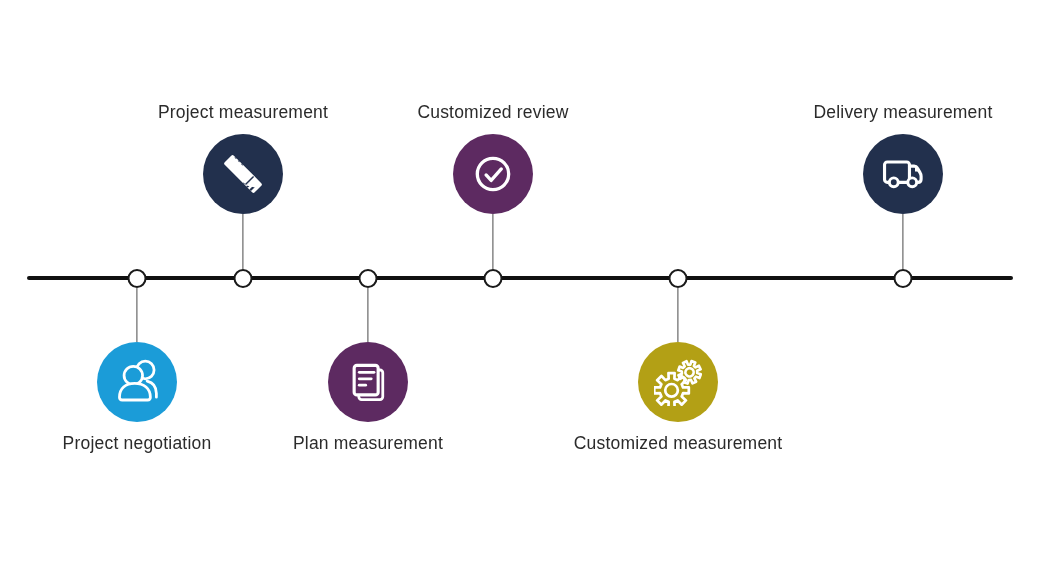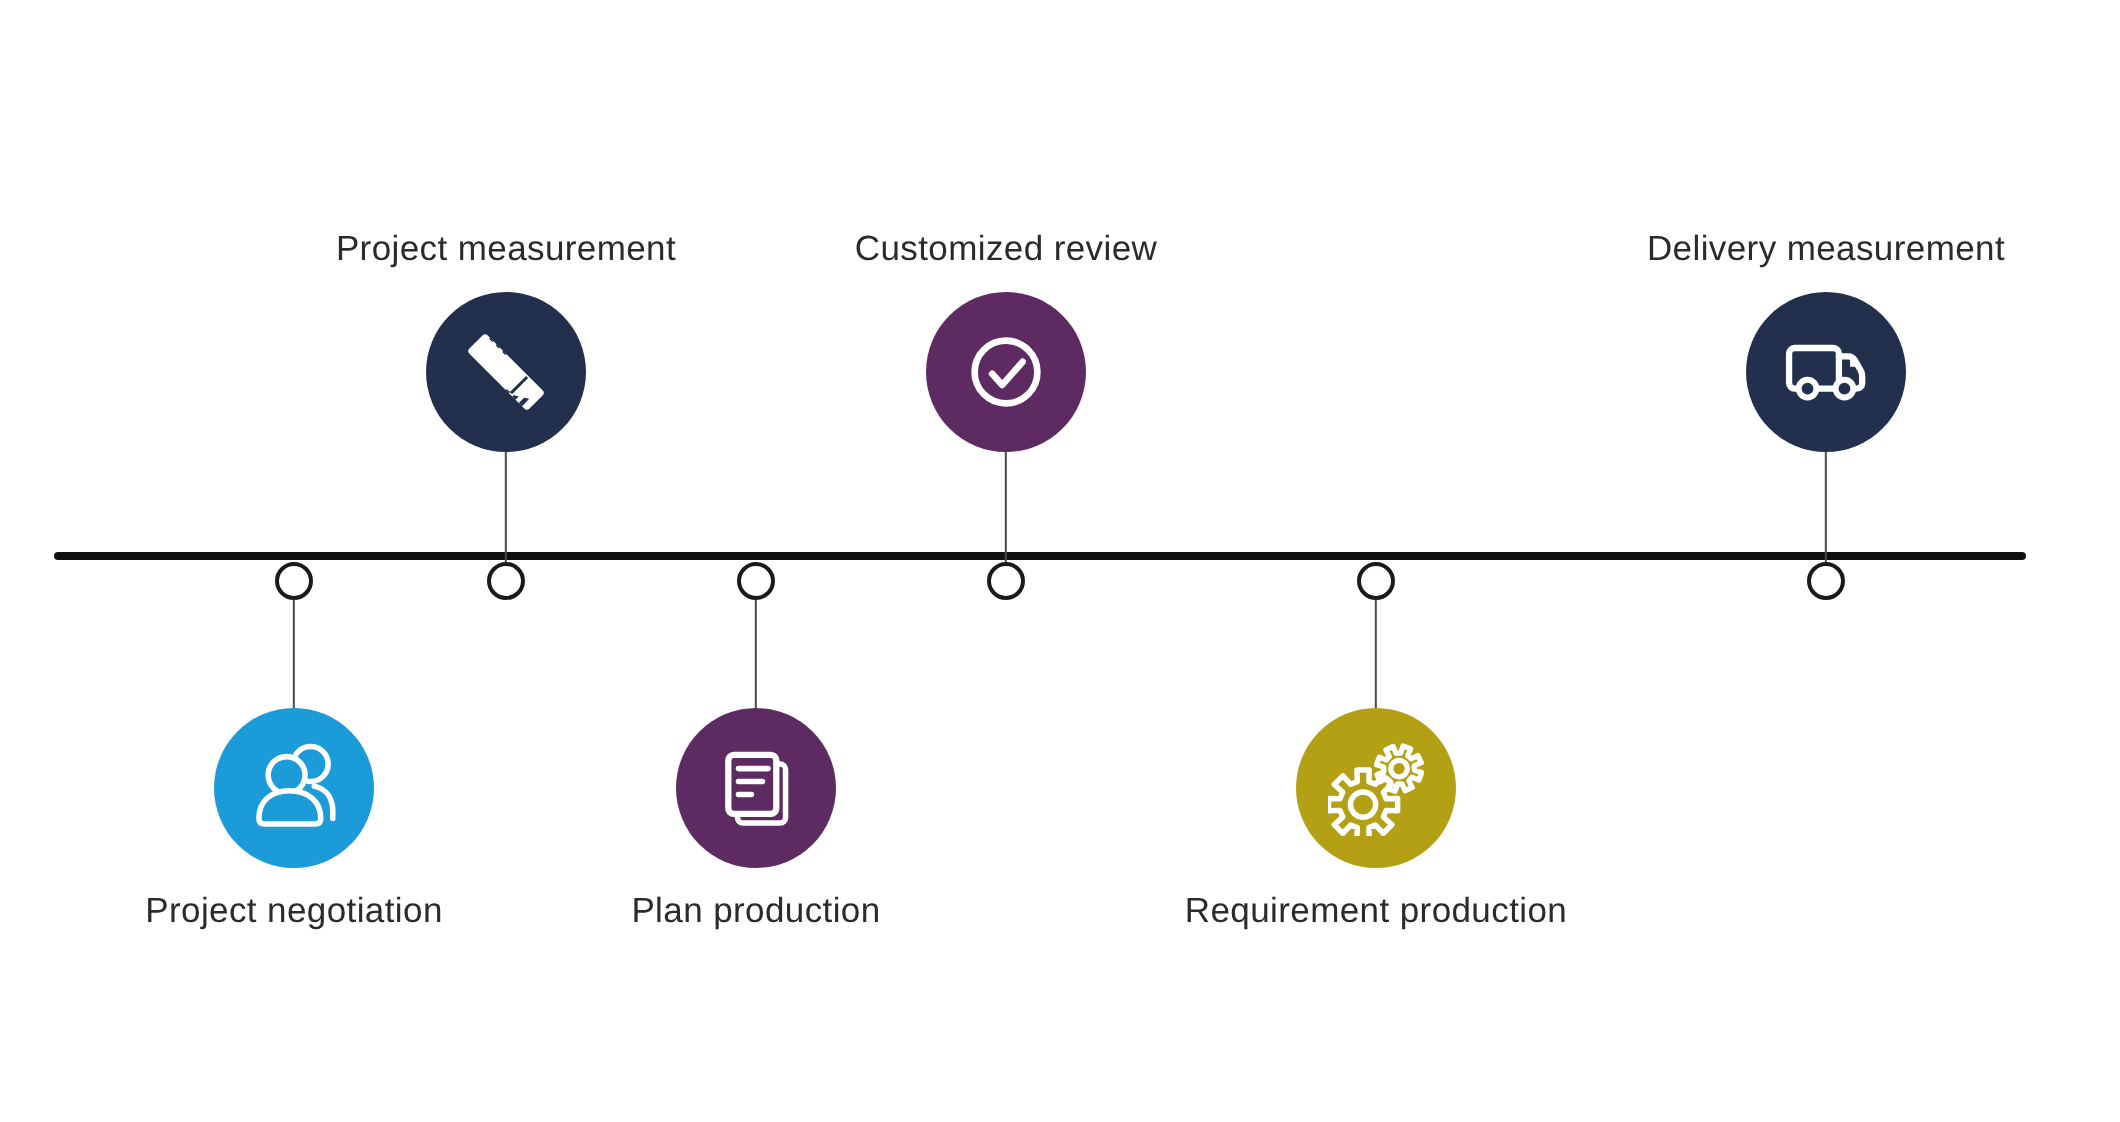--- a/index.html
+++ b/index.html
@@ -5,21 +5,21 @@
   html,body { margin:0; padding:0; background:#ffffff; }
   .stage {
     position:relative; width:1060px; height:561px; background:#ffffff;
     font-family:"Liberation Sans", sans-serif; overflow:hidden;
   }
   .timeline-line {
     position:absolute; left:27px; top:276px; width:986px; height:4px;
     background:#111111; border-radius:2px;
   }
   .milestone { position:absolute; top:0; width:0; height:100%; }
-  .milestone > * { position:absolute; left:10px; transform:translateX(-50%);margin-top:12px; }
+  .milestone > * { position:absolute; left:0; transform:translateX(-50%); }
   .label {
     white-space:nowrap; font-size:17.5px; color:#2b2b2b; letter-spacing:0.2px;
   }
   .top .label    { top:102px; }
   .bottom .label { top:433px; }
   .icon-circle {
     width:80px; height:80px; border-radius:50%;
     background:var(--bg); display:flex; align-items:center; justify-content:center;
   }
   .top .icon-circle    { top:134px; }
@@ -67,21 +67,21 @@
       <polygon points="-6.2,11.5 6.2,11.5 0,21.5" fill="#fff"></polygon>
       <path d="M -6.2 10 L 6.2 10" class="bgstroke" stroke-width="1.6"></path>
     </g>
   </svg>
         </div>
     <div class="connector"></div>
     <div class="node" style="background: rgb(255, 255, 255); border-color: rgb(26, 26, 26);"></div>
   </div>
 
   <div class="milestone bottom" style="left: 368px;">
-    <div class="label">Plan production</div>
+    <div class="label">Plan measurement</div>
     <div class="icon-circle" style="--bg: #5d2a61;">
           <svg width="48" height="48" viewBox="-26 -26 52 52">
     <rect x="-10" y="-13" width="26" height="32" rx="3" fill="none" stroke="#fff" stroke-width="3"></rect>
     <rect x="-15" y="-18" width="26" height="32" rx="3" class="bgfill" stroke="#fff" stroke-width="3.4"></rect>
     <path d="M -9.5 -10.5 H 6.5" stroke="#fff" stroke-width="3" stroke-linecap="round" fill="none"></path>
     <path d="M -9.5 -3.5 H 3.5" stroke="#fff" stroke-width="3" stroke-linecap="round" fill="none"></path>
     <path d="M -9.5 3.5 H -2.5" stroke="#fff" stroke-width="3" stroke-linecap="round" fill="none"></path>
   </svg>
         </div>
     <div class="connector"></div>
@@ -94,21 +94,21 @@
           <svg width="48" height="48" viewBox="-26 -26 52 52">
     <circle cx="0" cy="0" r="17" fill="none" stroke="#fff" stroke-width="3.6"></circle>
     <path d="M -7.5 1 L -2 7 L 9 -5.5" fill="none" stroke="#fff" stroke-width="3.6" stroke-linecap="round" stroke-linejoin="round"></path>
   </svg>
         </div>
     <div class="connector"></div>
     <div class="node" style="background: rgb(255, 255, 255); border-color: rgb(26, 26, 26);"></div>
   </div>
 
   <div class="milestone bottom" style="left: 678px;">
-    <div class="label">Requirement production</div>
+    <div class="label">Customized measurement</div>
     <div class="icon-circle" style="--bg: #b3a015;">
           <svg width="48" height="48" viewBox="-26 -26 52 52">
     <g transform="translate(-7,9) scale(0.95)">
       <path d="M19.7 -3.5 L19.7 3.5 L13.1 3.3 L11.6 7 L16.4 11.5 L11.5 16.4 L7 11.6 L3.3 13.1 L3.5 19.7 L-3.5 19.7 L-3.3 13.1 L-7 11.6 L-11.5 16.4 L-16.4 11.5 L-11.6 7 L-13.1 3.3 L-19.7 3.5 L-19.7 -3.5 L-13.1 -3.3 L-11.6 -7 L-16.4 -11.5 L-11.5 -16.4 L-7 -11.6 L-3.3 -13.1 L-3.5 -19.7 L3.5 -19.7 L3.3 -13.1 L7 -11.6 L11.5 -16.4 L16.4 -11.5 L11.6 -7 L13.1 -3.3 Z" fill="none" stroke="#fff" stroke-width="3.1" stroke-linejoin="round"></path>
       <circle cx="0" cy="0" r="7.2" fill="none" stroke="#fff" stroke-width="3.1"></circle>
     </g>
     <g transform="translate(12.5,-10.5) scale(0.62) rotate(20)">
       <path d="M19.7 -3.5 L19.7 3.5 L13.1 3.3 L11.6 7 L16.4 11.5 L11.5 16.4 L7 11.6 L3.3 13.1 L3.5 19.7 L-3.5 19.7 L-3.3 13.1 L-7 11.6 L-11.5 16.4 L-16.4 11.5 L-11.6 7 L-13.1 3.3 L-19.7 3.5 L-19.7 -3.5 L-13.1 -3.3 L-11.6 -7 L-16.4 -11.5 L-11.5 -16.4 L-7 -11.6 L-3.3 -13.1 L-3.5 -19.7 L3.5 -19.7 L3.3 -13.1 L7 -11.6 L11.5 -16.4 L16.4 -11.5 L11.6 -7 L13.1 -3.3 Z" fill="none" stroke="#fff" stroke-width="4.6" stroke-linejoin="round"></path>
       <circle cx="0" cy="0" r="7.2" fill="none" stroke="#fff" stroke-width="4.6"></circle>
     </g>

